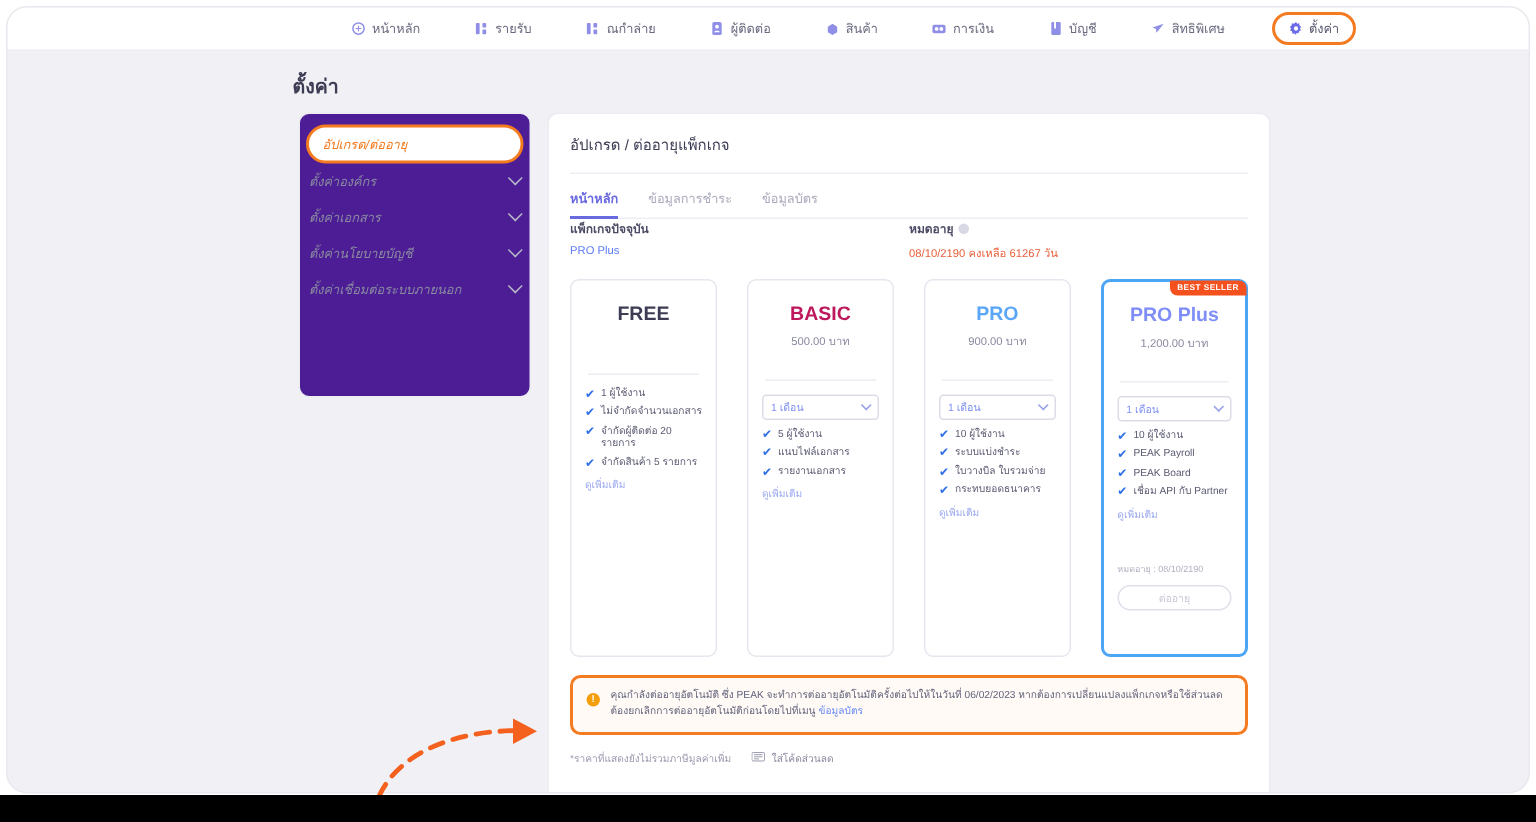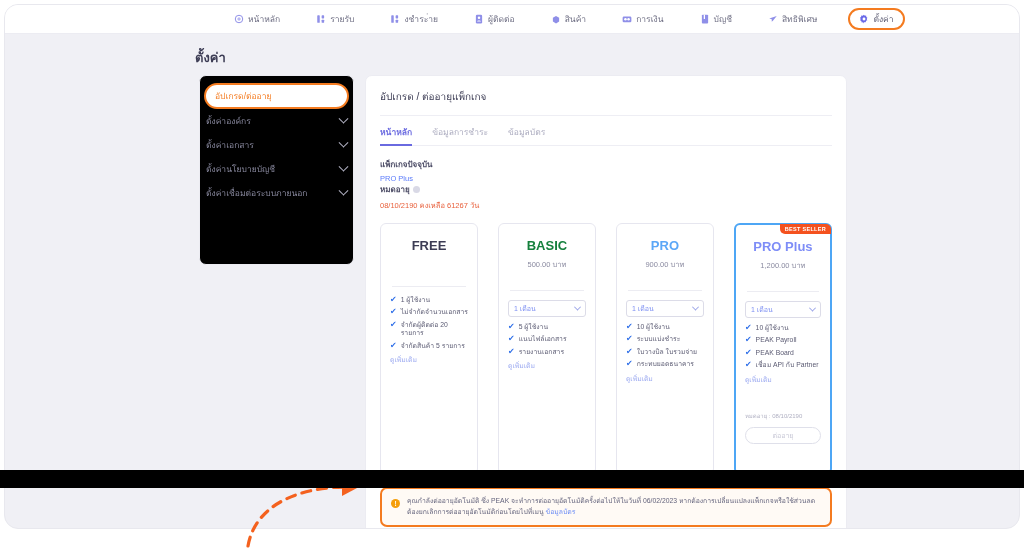--- a/index.html
+++ b/index.html
@@ -3,21 +3,21 @@
 <meta charset="utf-8">
 <style>
   * { box-sizing: border-box; margin: 0; padding: 0; }
   html, body {
     width: 1024px; height: 548px;
     font-family: "Liberation Sans", "DejaVu Sans", sans-serif;
     background: #ffffff;
     overflow: hidden;
   }
 
-  #root { position: relative; width: 1024px; height: 488px; }
+  #root { position: relative; width: 1024px; height: 548px; }
 
   
   .app-canvas {
     position: absolute;
     left: 4px; top: 4px;
     width: 1016px; height: 525px;
     background: #f0f0f5;
     border-radius: 14px;
     overflow: hidden;
     border: 1px solid #e8e8ee;
@@ -52,23 +52,24 @@
   
   .page-title {
     position: absolute; left: 190px; top: 42px;
     font-size: 13px; color: #3c3c54; font-weight: bold;
   }
 
   
   .sidebar {
     position: absolute; left: 194px; top: 70px;
     width: 155px; height: 190px;
-    background: #000000; border-radius: 7px;
+    background: #4c1d95; border-radius: 7px;
     border: 1px solid #ececf2;
     padding-top: 7px;
+    font-style: italic;
   }
   .side-item {
     display: flex; align-items: center; justify-content: space-between;
     font-size: 8.5px; color: #8a8aa0;
     padding: 5px 6px;
     cursor: pointer;
   }
   .side-item.active {
     color: #f47b20;
     border: 2px solid #f47b20;
@@ -93,21 +94,21 @@
     padding: 13px 14px 0 14px;
   }
   .panel-title { font-size: 10px; color: #3c3c54; }
   .panel-rule { margin-top: 11px; height: 1px; background: #eeeef4; }
 
   .tabs { display: flex; gap: 20px; margin-top: 9px; }
   .tab { font-size: 8.5px; color: #aaaabe; padding-bottom: 5px; cursor: pointer; }
   .tab.active { color: #6a6ae0; border-bottom: 2px solid #6a6ae0; font-weight: bold; }
   .tabs-rule { height: 1px; background: #eeeef4; margin-top: -1px; }
 
-  .meta-row { display: flex; margin-top: 12px; flex-direction: column; }
+  .meta-row { display: flex; margin-top: 0; }
   .meta-col { width: 232px; }
   .meta-label { font-size: 8px; color: #4c4c66; font-weight: bold; display: flex; align-items: center; gap: 3px; }
   .meta-val { font-size: 7.5px; color: #5c7cfa; margin-top: 3px; }
   .meta-val.expire { color: #e8603c; }
   .info-dot {
     display: inline-block; width: 7px; height: 7px;
     border-radius: 50%; background: #d9d9e6;
   }
 
   
@@ -122,21 +123,21 @@
   .card.featured { border: 2px solid #4da6f5; }
   .badge {
     position: absolute; right: -1px; top: -1px;
     background: #f4511e; color: #fff;
     font-size: 5.5px; font-weight: bold;
     padding: 2px 5px; border-radius: 0 5px 0 5px;
     letter-spacing: .3px;
   }
   .card-name { text-align: center; font-size: 13px; font-weight: bold; }
   .card-name.free { color: #3c3c54; }
-  .card-name.basic { color: #15803d; }
+  .card-name.basic { color: #be185d; }
   .card-name.pro { color: #5ba7f7; }
   .card-name.proplus { color: #7e8df7; }
   .card-price { text-align: center; font-size: 7.5px; color: #8a8aa0; margin-top: 5px; }
   .card-sep { height: 1px; background: #ececf2; margin: 20px 2px 9px 2px; }
   .card-sep.tall { margin-top: 33px; }
 
   .select {
     border: 1px solid #dcdce8; border-radius: 3px;
     height: 17px; display: flex; align-items: center;
     justify-content: space-between; padding: 0 5px;
@@ -222,21 +223,21 @@
         </div>
 
         <div class="nav-item">
           <span class="ico">
             <svg width="10" height="10" viewBox="0 0 16 16">
                 <rect x="2" y="2" width="4" height="12" rx="1" fill="#8f8fe8"></rect>
                 <rect x="9" y="2" width="4" height="5" rx="1" fill="#8f8fe8"></rect>
                 <rect x="9" y="9" width="4" height="5" rx="1" fill="#8f8fe8"></rect>
               </svg>
           </span>
-          <span class="label">งชำระ่าย</span>
+          <span class="label">ณกำล่าย</span>
         </div>
 
         <div class="nav-item">
           <span class="ico">
             <svg width="10" height="10" viewBox="0 0 16 16">
                 <rect x="3" y="1" width="10" height="14" rx="2" fill="#8f8fe8"></rect>
                 <circle cx="8" cy="6" r="2" fill="#fff"></circle>
                 <path d="M5 12c0-2 6-2 6 0z" fill="#fff"></path>
               </svg>
           </span>

